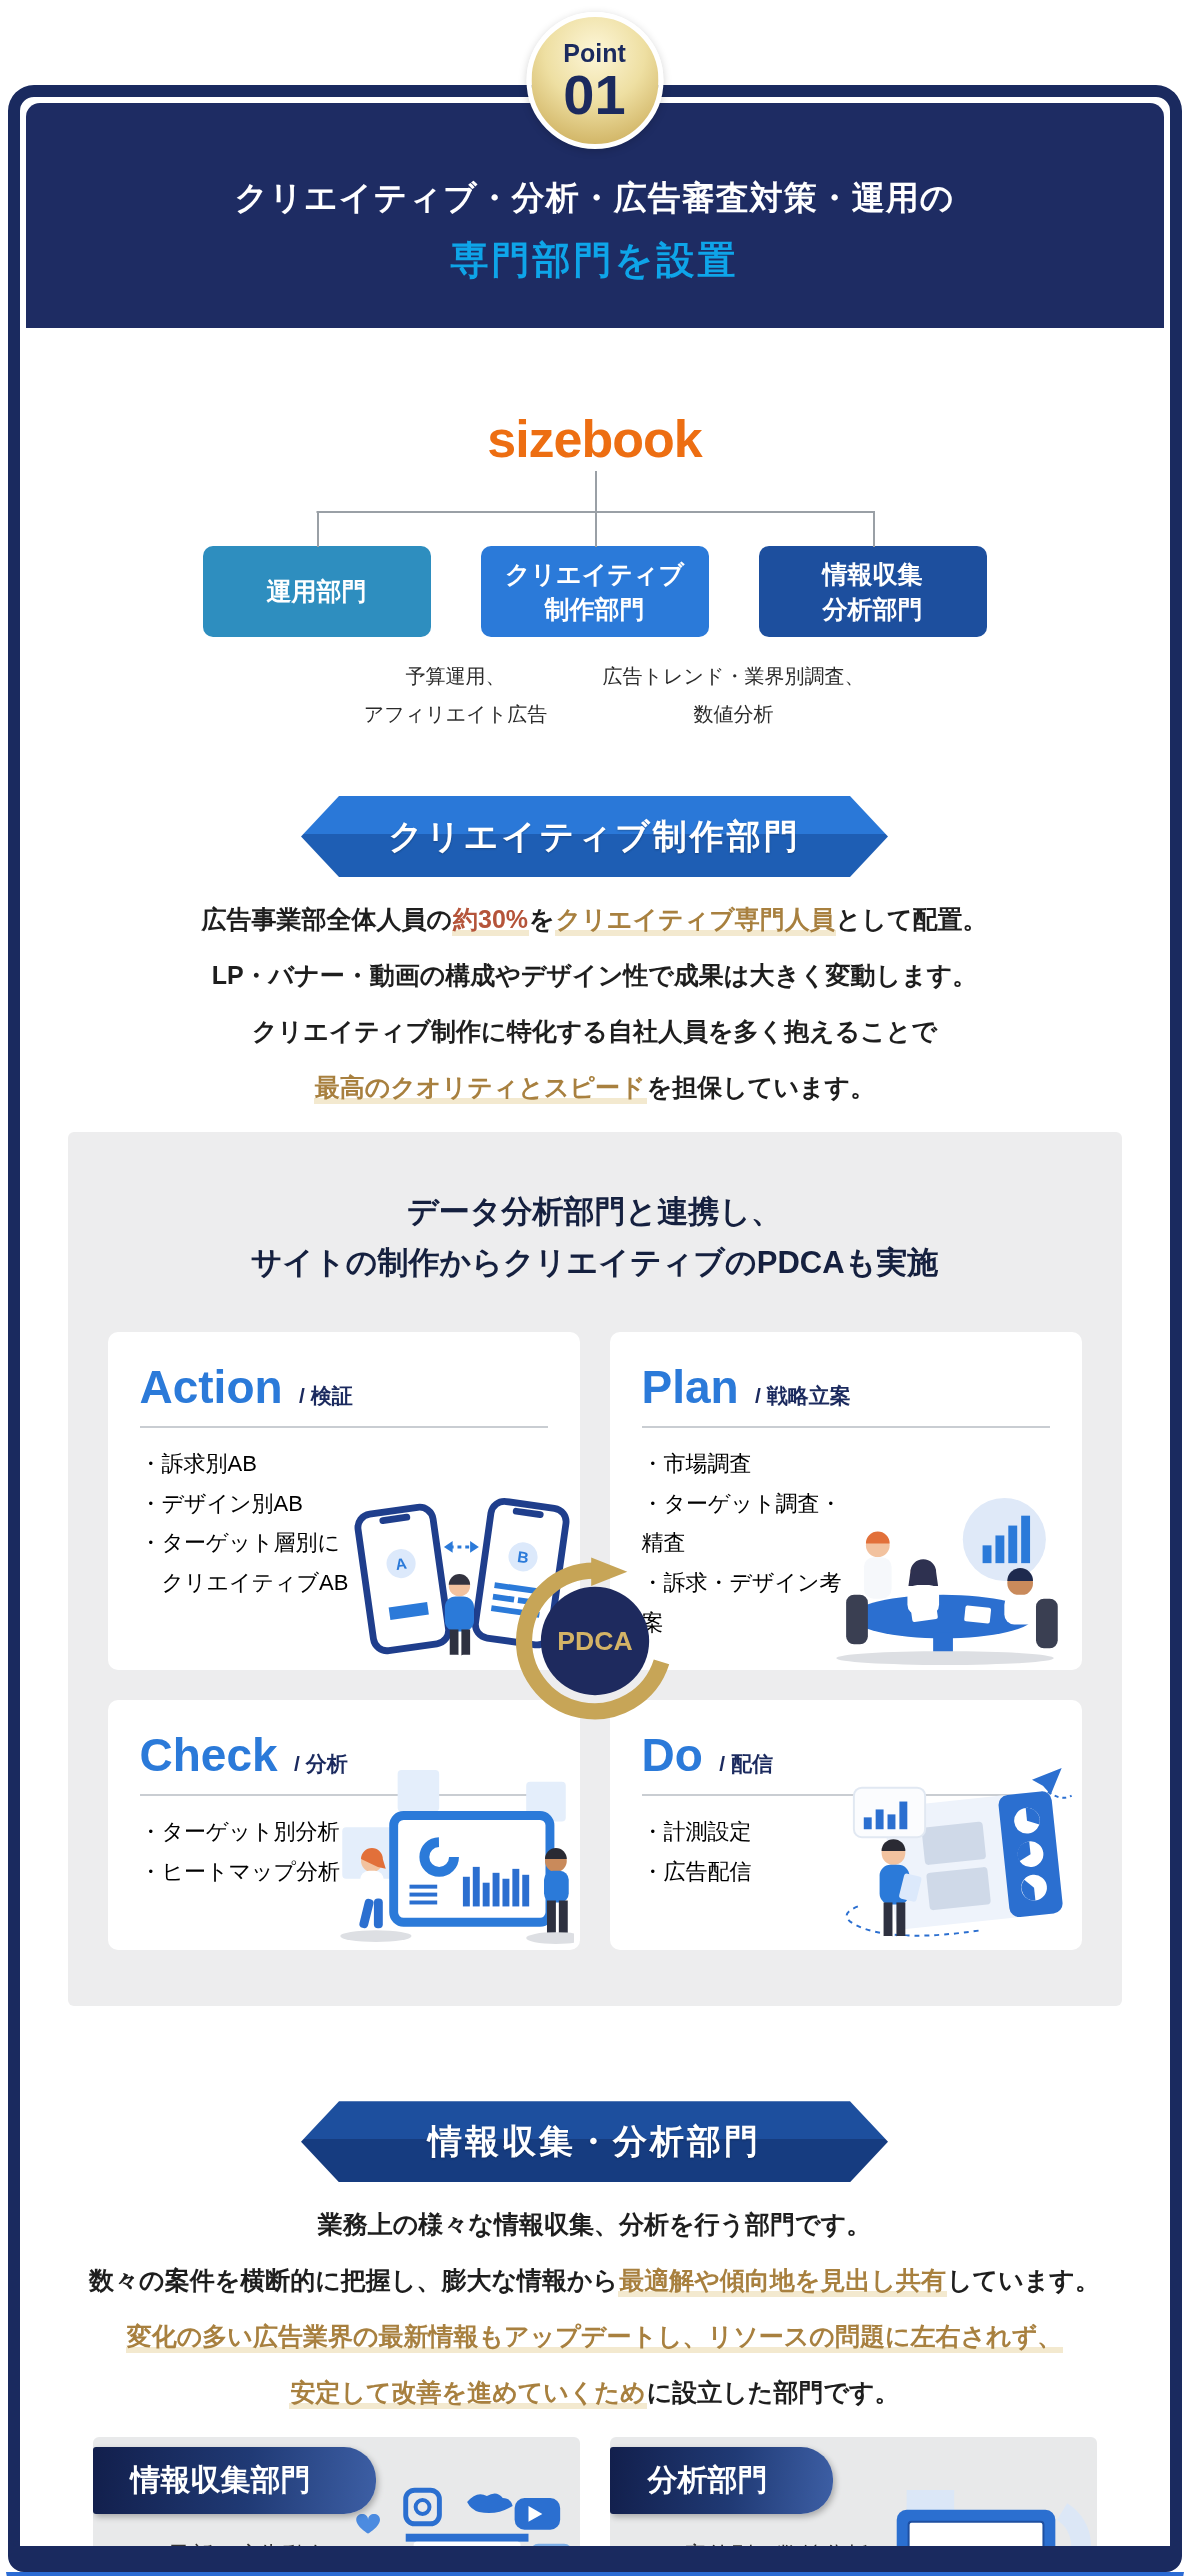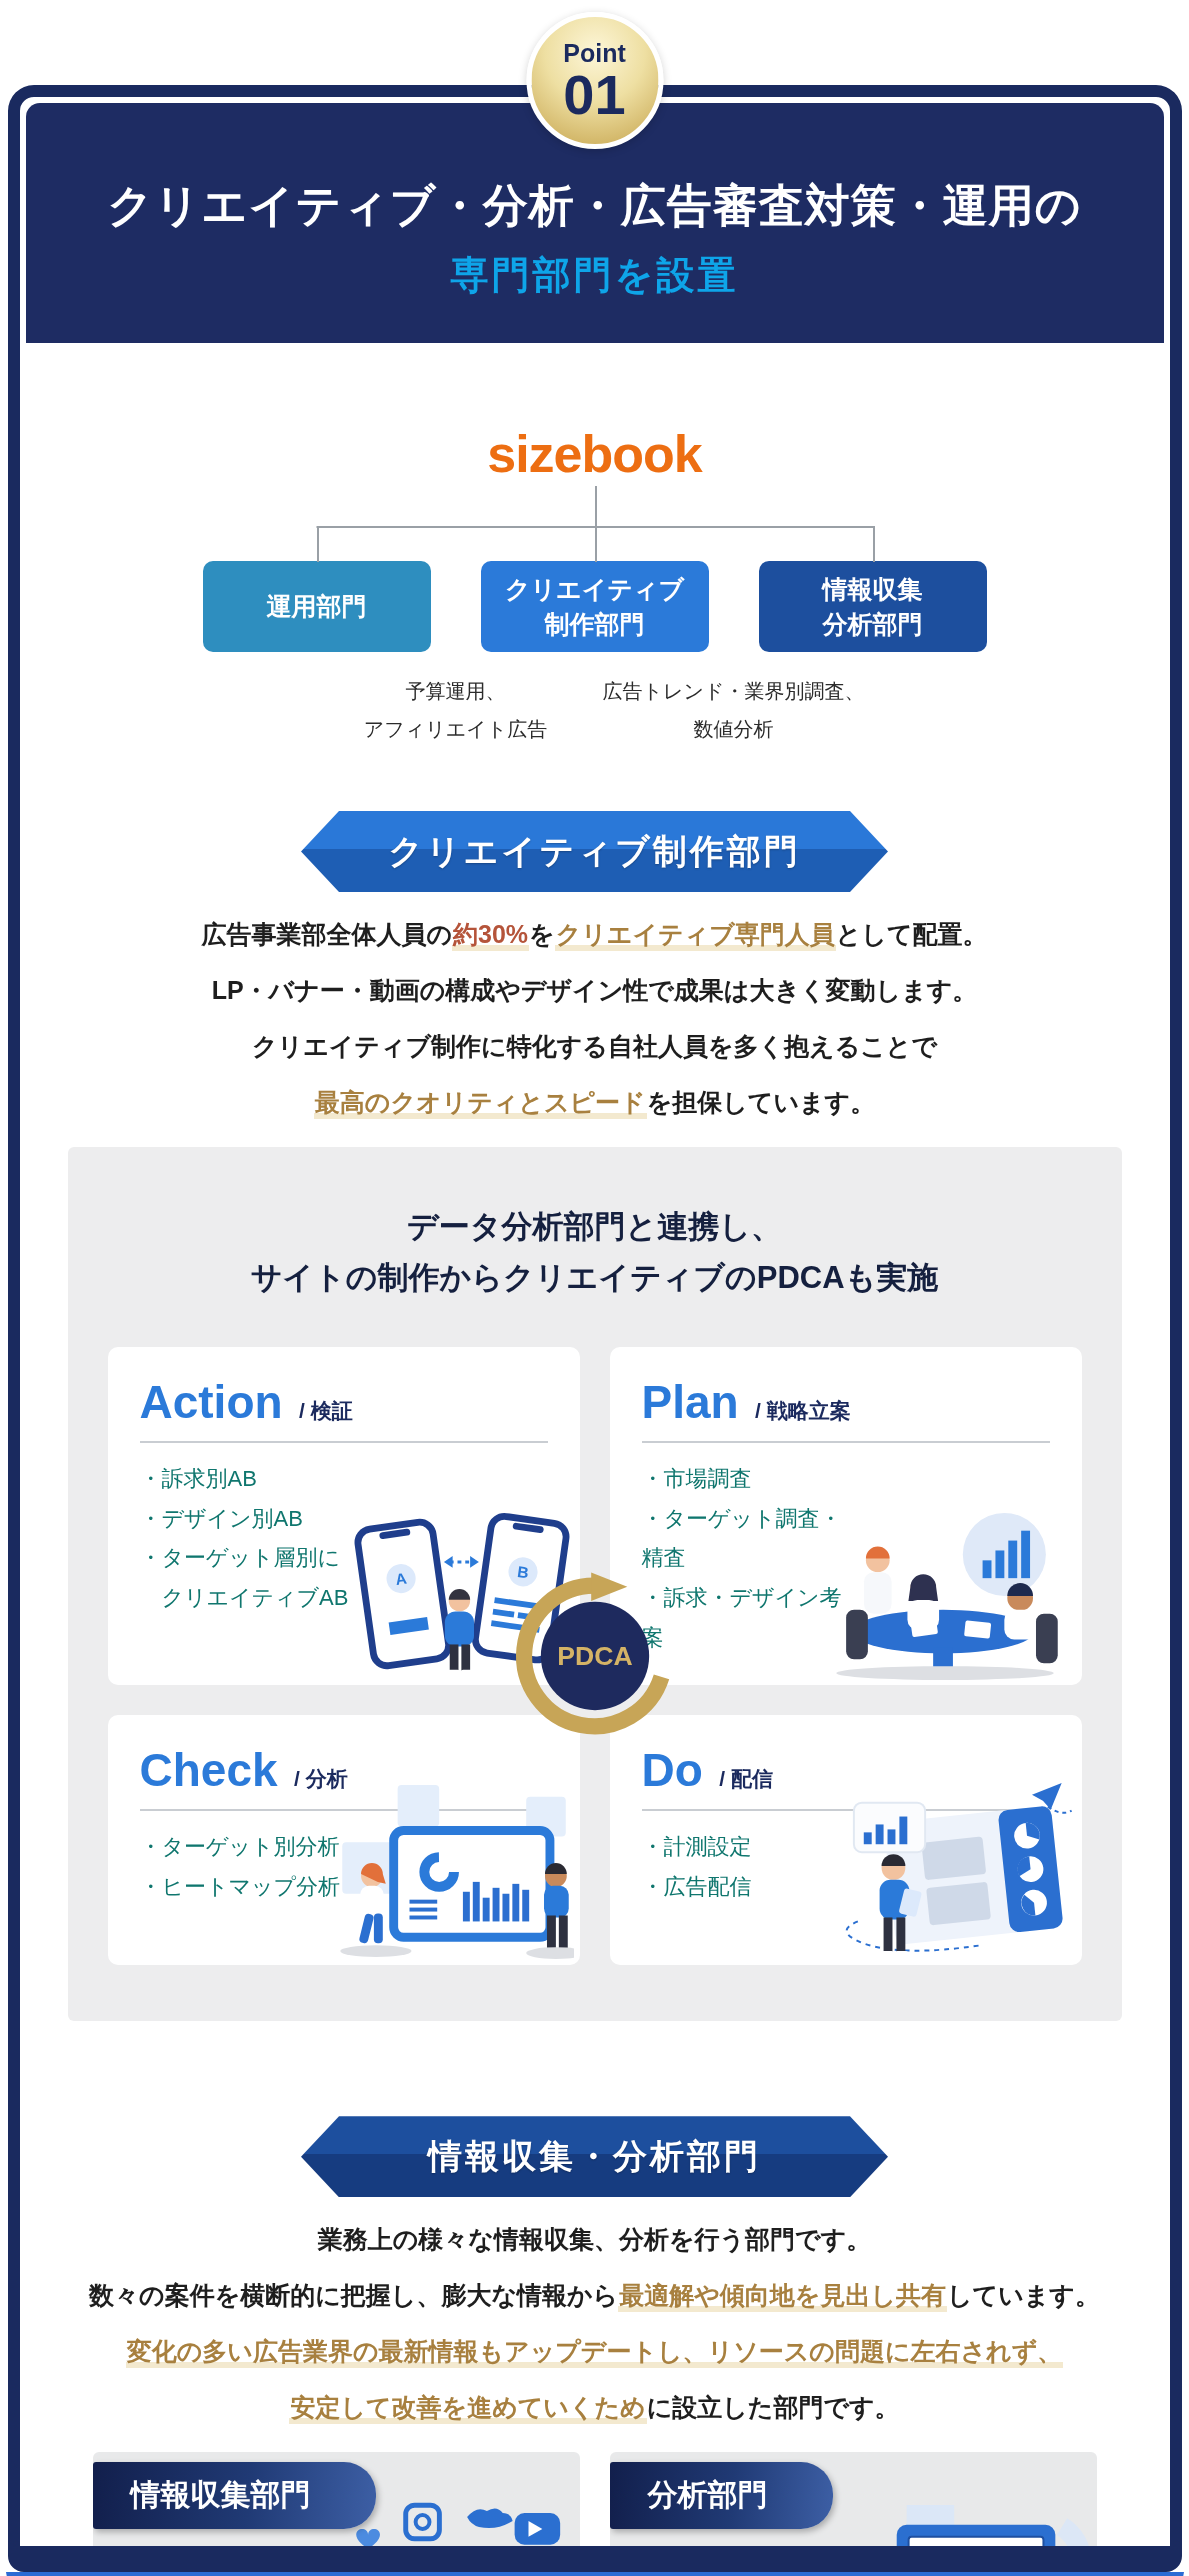--- a/index.html
+++ b/index.html
@@ -20,21 +20,21 @@
            width:137px; height:137px; border-radius:50%; z-index:5;
            background:radial-gradient(circle at 50% 28%, #fdf6d8 0%, #eedfa2 45%, #c5a34c 100%);
            border:5px solid #fff; box-shadow:0 2px 8px rgba(0,0,0,.18);
            display:flex; flex-direction:column; align-items:center; justify-content:center; }
   .badge .point { color:#1b2a5e; font-weight:bold; font-size:25px; line-height:1; margin-top:4px; }
   .badge .num   { color:#1b2a5e; font-weight:bold; font-size:56px; line-height:1.05; }
 
   
   .header-band { background:#1e2c63; border-radius:14px 14px 0 0; text-align:center;
                  padding:73px 20px 42px; }
-  .header-band .t1 { color:#fff; font-weight:bold; font-size:45px; letter-spacing:1px; }
+  .header-band .t1 { color:#fff; font-weight:bold; font-size:33px; letter-spacing:1px; }
   .header-band .t2 { color:#0ea5e9; font-weight:bold; font-size:38px; letter-spacing:3px; margin-top:14px; }
 
   
   .logo { text-align:center; margin-top:85px; color:#ed6e12; font-weight:800;
           font-size:52px; letter-spacing:-1px; line-height:1; }
   .connector { position:relative; height:75px; margin-top:6px; }
   .connector .v-top { position:absolute; left:50%; top:0; width:2px; height:40px; background:#9aa0a6; }
   .connector .h-bar { position:absolute; left:50%; top:40px; width:557px; height:2px; background:#9aa0a6; transform:translateX(-50%); }
   .connector .v-drop { position:absolute; top:40px; width:2px; height:36px; background:#9aa0a6; }
   .connector .d1 { left:calc(50% - 278px); } .connector .d2 { left:50%; } .connector .d3 { left:calc(50% + 278px); }
@@ -60,21 +60,21 @@
   .u { background:linear-gradient(transparent 80%, #f3e9cf 80%); padding:0 1px 3px; }
 
   
   .pdca { background:#ededee; border-radius:6px; margin:28px 42px 0; padding:54px 40px 56px; }
   .pdca-title { text-align:center; color:#15203f; font-weight:bold; font-size:31px; line-height:1.65; }
   .cards-grid { position:relative; display:grid; grid-template-columns:1fr 1fr; gap:30px; margin-top:44px; }
   .pcard { position:relative; background:#fff; border-radius:10px; min-height:250px; padding:28px 32px; overflow:hidden; }
   .pcard .head .en { color:#2b7ad9; font-weight:bold; font-size:46px; }
   .pcard .head .jp { color:#1b2a5e; font-weight:bold; font-size:21px; margin-left:12px; }
   .pcard .divider { height:2px; background:#c9cdd2; margin:12px 0 16px; }
-  .pcard .items { font-size:22px; color:#0f766e; line-height:1.8; position:relative; z-index:1; width:52%; }
+  .pcard .items { font-size:22px; color:#000000; line-height:1.8; position:relative; z-index:1; width:52%; }
   .pcard svg.illus { position:absolute; right:6px; bottom:4px; z-index:0; }
   .pdca-badge { position:absolute; left:50%; top:50%; transform:translate(-50%,-50%); z-index:3; }
 
   
   .dept-row { display:flex; gap:30px; margin:28px 67px 0; }
   .dept-card { position:relative; flex:1; height:299px; background:#e8e9ea; border-radius:6px; overflow:hidden; }
   .dept-head { position:relative; margin-top:10px; width:fit-content; padding:13px 65px 13px 38px;
                background:linear-gradient(95deg,#121f4c 0%,#203a75 55%,#3d5fa5 100%);
                border-radius:3px 32px 32px 3px; color:#fff; font-weight:bold; font-size:30px;
                box-shadow:2px 3px 6px rgba(0,0,0,.28); z-index:2; }

